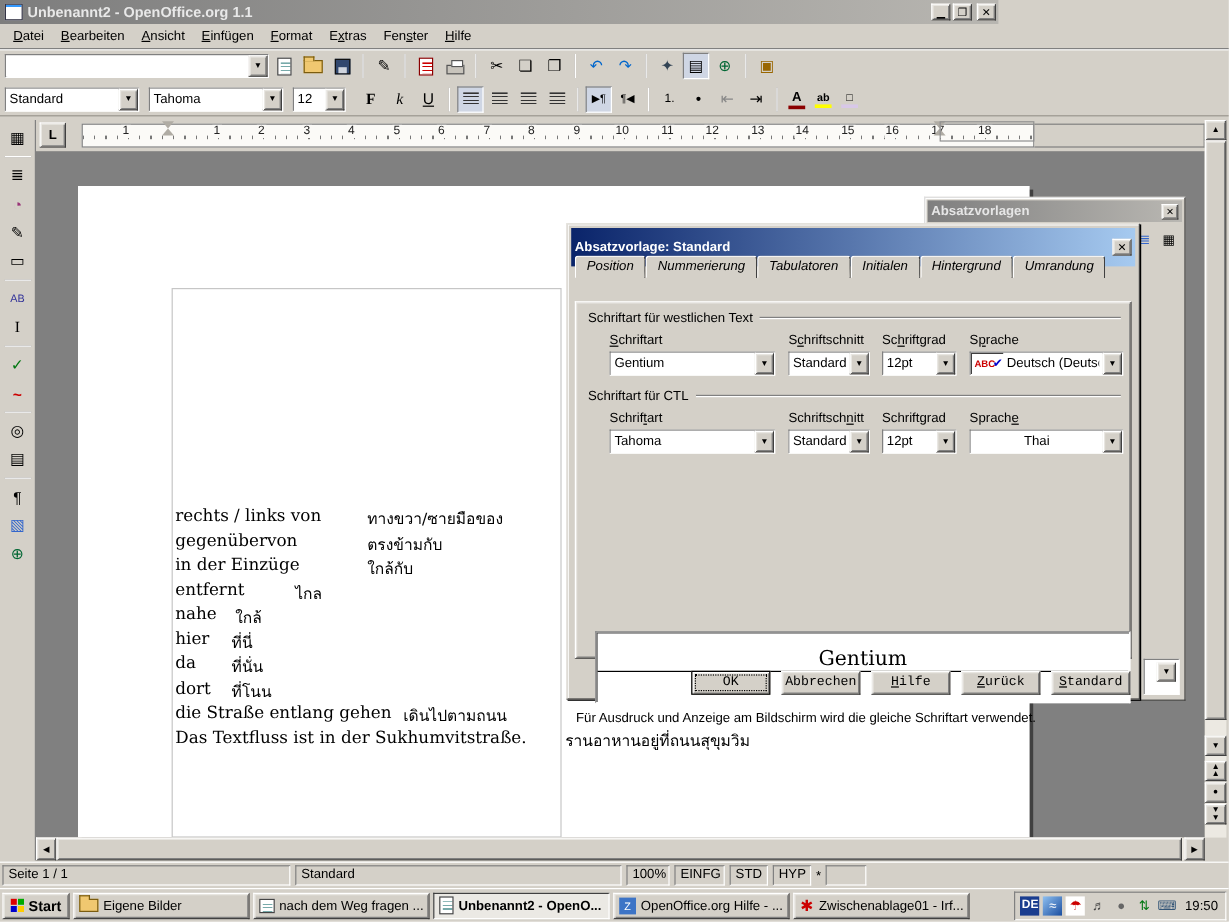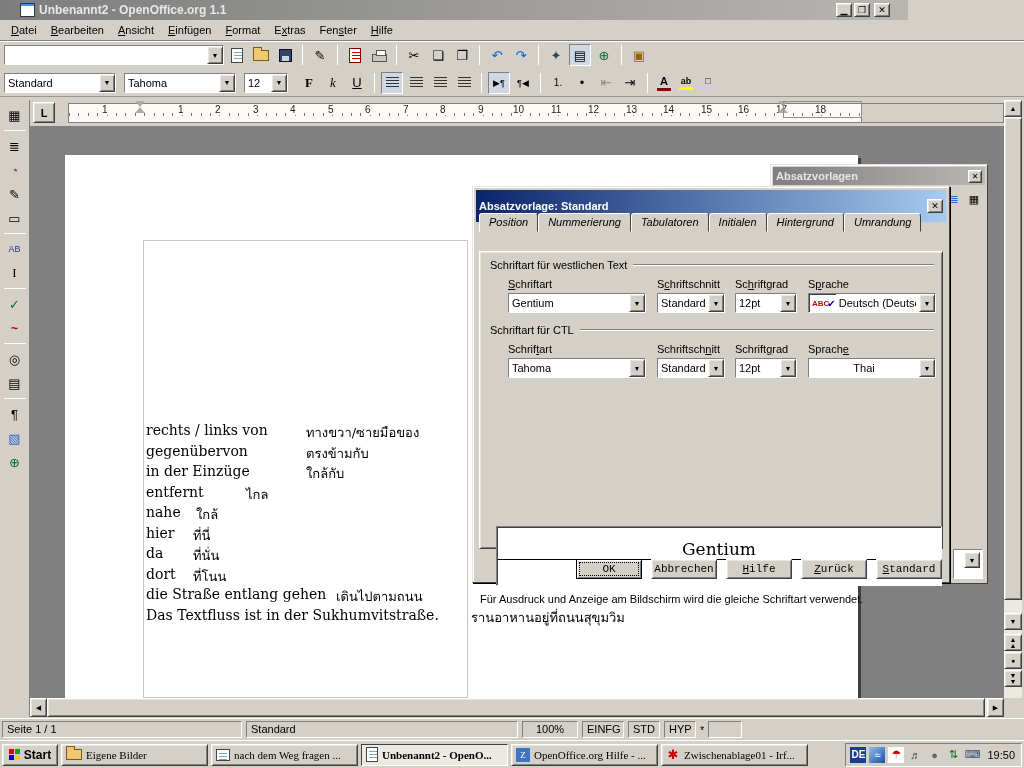--- a/index.html
+++ b/index.html
@@ -13,23 +13,23 @@
   .abs { position:absolute; }
 
   
   .raised { border:1px solid; border-color:#ffffff #404040 #404040 #ffffff;
             box-shadow:inset 1px 1px 0 #e8e6e1, inset -1px -1px 0 #808080; background:#d4d0c8; }
   .sunken { border:1px solid; border-color:#808080 #ffffff #ffffff #808080;
             box-shadow:inset 1px 1px 0 #404040; background:#fff; }
   u { text-decoration:underline; }
 
   
-  .titlebar { left:0; top:0; width:908px; height:20px;
+  .titlebar { left:0; top:0; width:832px; height:20px;
     background:linear-gradient(to right,#7d7d7d,#b8b6b1);
-    display:flex; align-items:center; padding:0 18px;justify-content:space-between; }
+    display:flex; align-items:center; padding:0 2px;justify-content:space-between; }
   .titlebar .appicon { width:15px; height:14px; background:#fff; border:1px solid #334; margin:0 4px 0 2px;
     background-image:linear-gradient(#39f 0 2px, transparent 2px); position:relative; }
   .titlebar .ttext { color:#e8e8e8; font-weight:bold; font-size:12px; flex:1; white-space:nowrap; overflow:hidden; }
   .winbtn { width:16px; height:14px; margin-left:2px; font-size:9px; line-height:12px; text-align:center; color:#000; }
 
   
   .menubar { left:0; top:20px; width:1024px; height:21px; display:flex; align-items:center;
     border-bottom:1px solid #808080; box-shadow:0 1px 0 #fff; padding-left:4px; }
   .menuitem { padding:2px 7px; }
 
@@ -139,21 +139,21 @@
 
   
   .statusbar { left:0; top:718px; width:1024px; height:22px; display:flex; align-items:center; padding:2px 2px; gap:4px; border-top:1px solid #fff; }
   .spanel { height:17px; border:1px solid; border-color:#808080 #fff #fff #808080; padding:1px 4px; font-size:11px; white-space:nowrap; overflow:hidden; }
 
   
   .taskbar { left:0; top:740px; width:1024px; height:28px; background:#d4d0c8; border-top:1px solid #fff; display:flex; align-items:center; padding:0 2px; gap:3px; }
   .startbtn { width:56px; height:22px; display:flex; align-items:center; justify-content:center; gap:3px; font-weight:bold; font-size:12px; }
   .winflag { width:12px; height:12px; display:grid; grid-template-columns:5px 5px; grid-template-rows:5px 5px; gap:1px; }
   .winflag i { display:block; } .wf1{background:#d00;} .wf2{background:#0a0;} .wf3{background:#00c;} .wf4{background:#fc0;}
-  .taskitem { width:147px; height:22px; display:flex; align-items:center; gap:4px; padding:0 4px; font-size:11px; white-space:nowrap; overflow:hidden;font-family:Liberation Serif, serif; }
+  .taskitem { width:147px; height:22px; display:flex; align-items:center; gap:4px; padding:0 4px; font-size:11px; white-space:nowrap; overflow:hidden; }
   .taskitem.active { border:1px solid; border-color:#404040 #fff #fff #404040; background:#ebe9e4; font-weight:bold; }
   .tray { margin-left:auto; height:24px; display:flex; align-items:center; gap:3px; padding:0 6px 0 4px;
     border:1px solid; border-color:#808080 #fff #fff #808080; }
   .trayicon { width:16px; height:16px; display:flex; align-items:center; justify-content:center; font-size:11px; }
   .de { background:#1a3d8f; color:#fff; font-size:10px; font-weight:bold; }
   .clock { font-size:11px; margin-left:4px; }
 </style>
 </head>
 <body>
 
@@ -509,21 +509,21 @@
 </div>
 <div class="abs hscroll">
   <span class="hbtn raised" style="left:0">◀</span>
   <span class="hthumb raised"></span>
   <span class="hbtn raised" style="left:957px">▶</span>
 </div>
 
 <div class="abs statusbar">
   <span class="spanel" style="width:240px">Seite 1 / 1</span>
   <span class="spanel" style="width:272px">Standard</span>
-  <span class="spanel" style="width:56px;text-align:center">100%</span>
+  <span class="spanel" style="width:36px;text-align:center">100%</span>
   <span class="spanel" style="width:42px;text-align:center">EINFG</span>
   <span class="spanel" style="width:32px;text-align:center">STD</span>
   <span class="spanel" style="width:32px;text-align:center">HYP</span>
   <span style="font-size:11px">*</span>
   <span class="spanel" style="width:34px"></span>
 </div>
 
 <div class="abs taskbar">
   <span class="startbtn raised">
     <span class="winflag">

